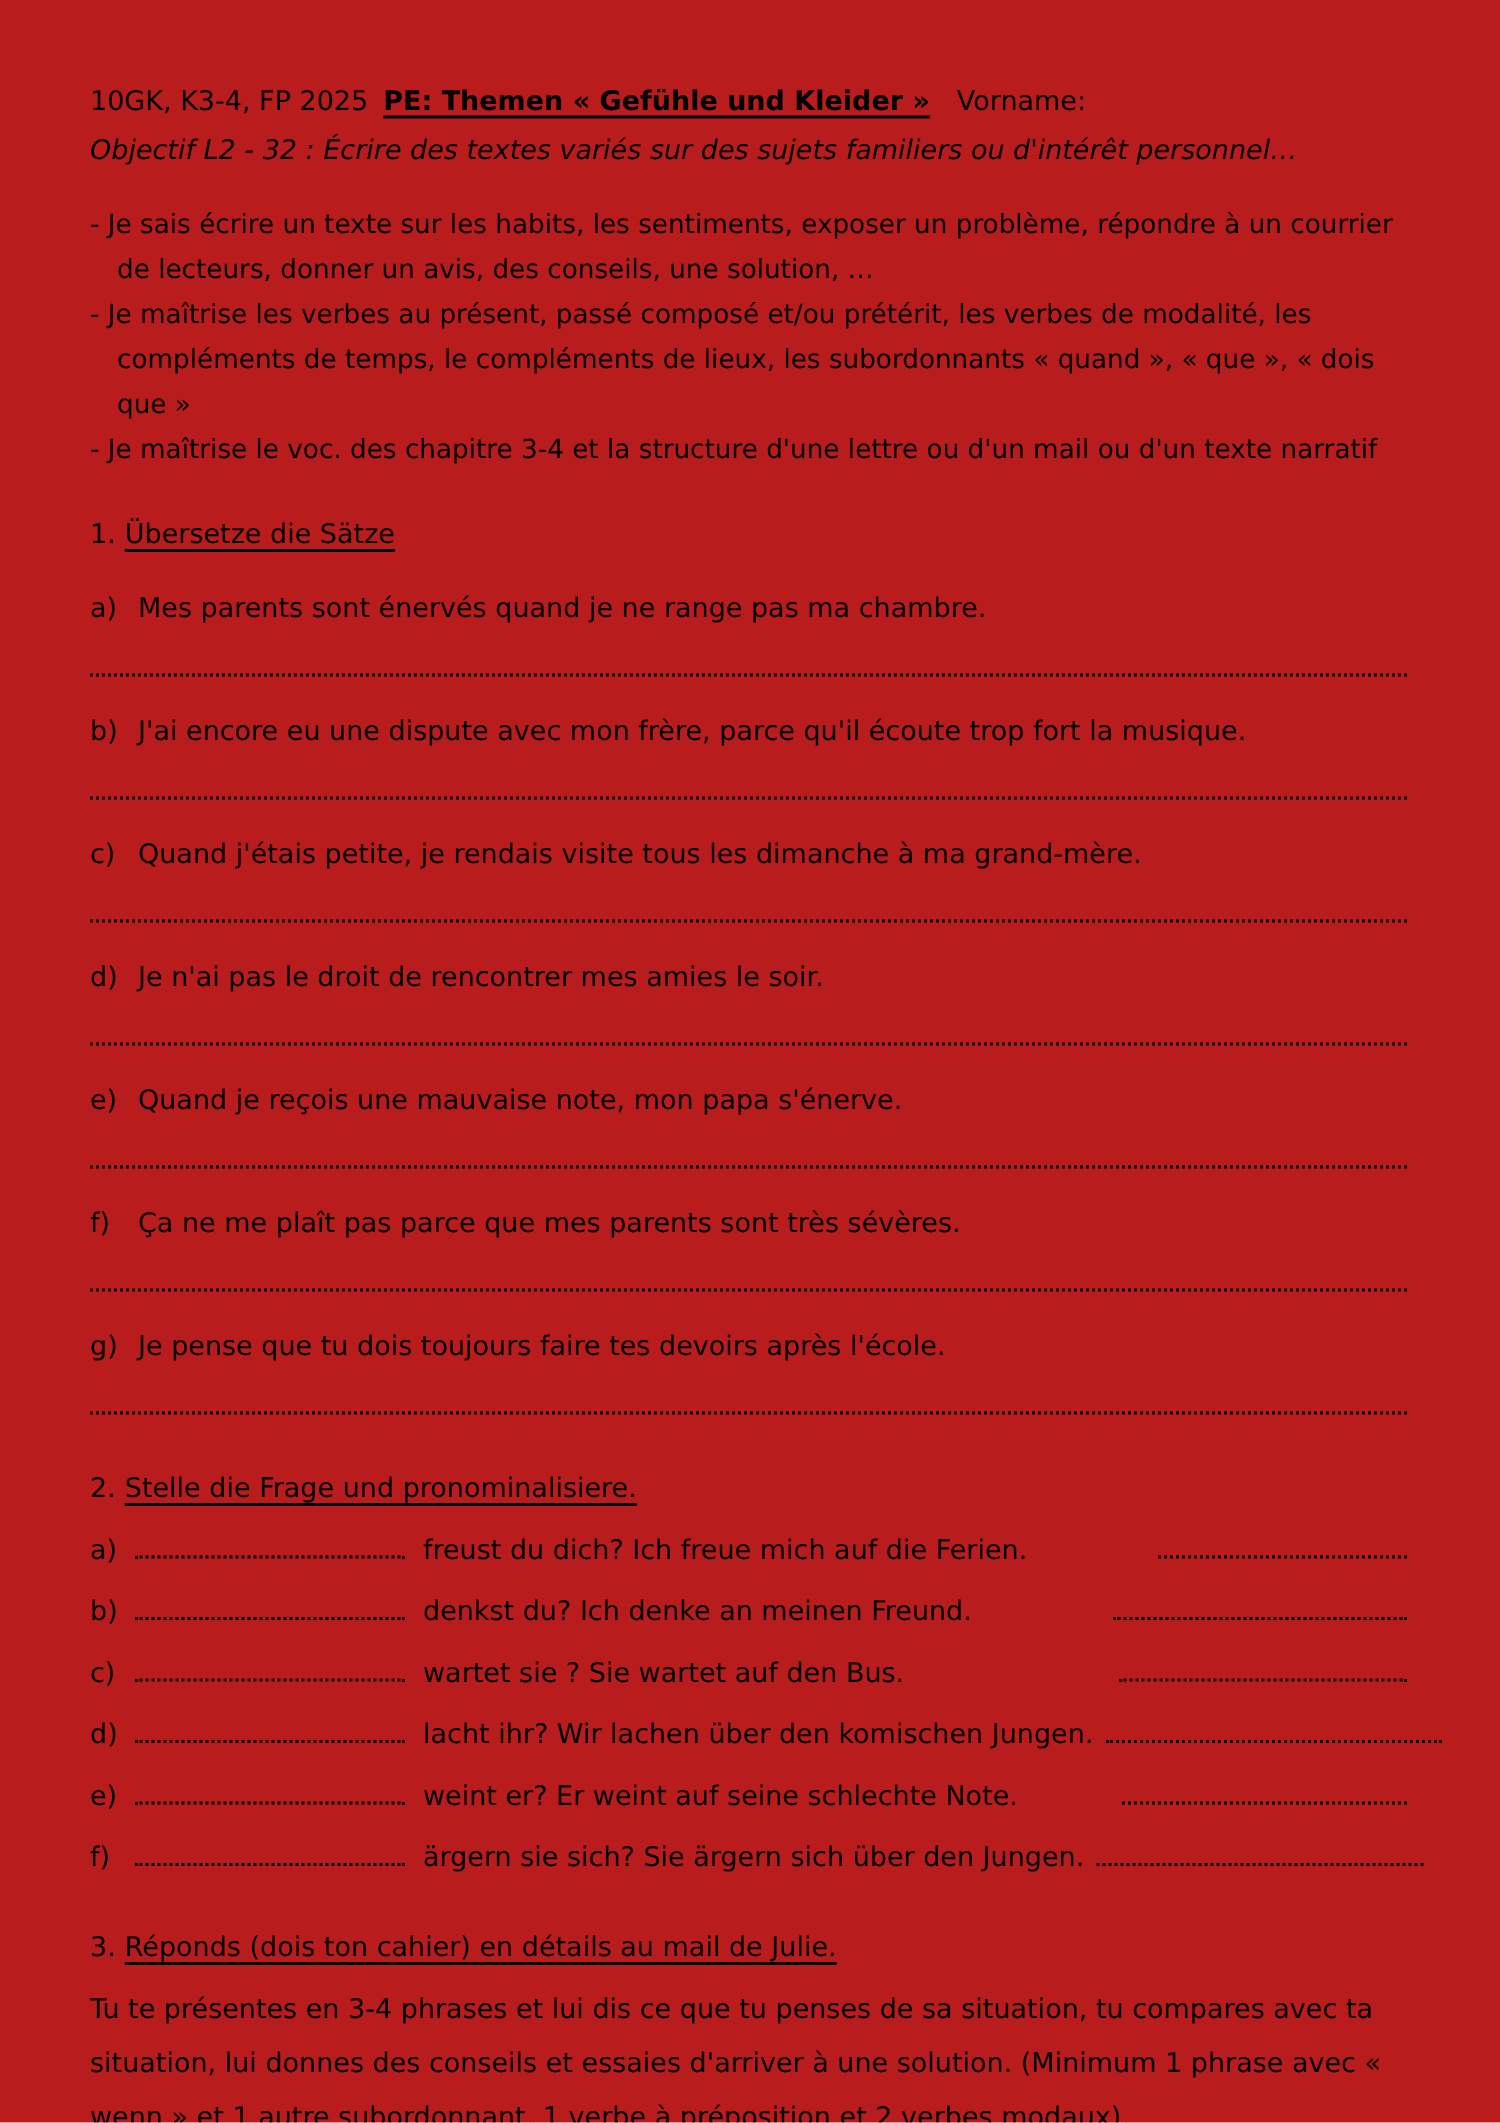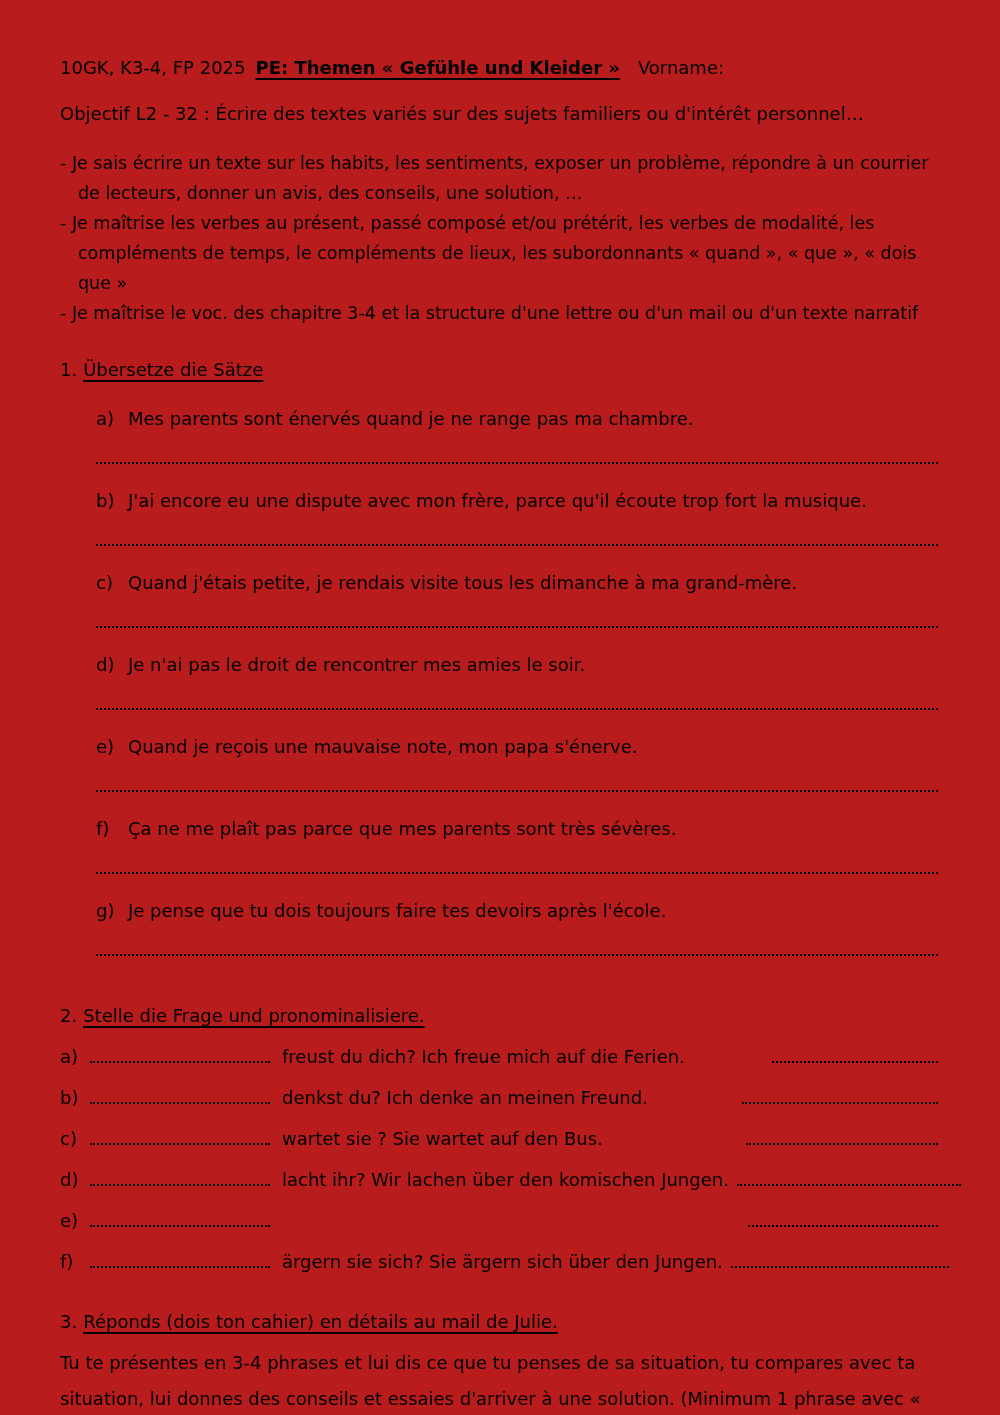--- a/index.html
+++ b/index.html
@@ -23,43 +23,43 @@
   .header-line { font-size: 18px; line-height: 24px; white-space: nowrap; }
   .header-title {
     font-weight: bold;
     text-decoration: underline;
     text-decoration-thickness: 2px;
     text-underline-offset: 4px;
     margin: 0 18px 0 10px;
   }
 
   
-  .objective { font-size: 18px; line-height: 25px; margin-top: 21px; }
+  .objective { font-size: 18px; line-height: 25px; margin-top: 8px; font-style: italic; }
   .skills { margin-top: 22px; }
   .skill-item {
     font-size: 17.5px;
     line-height: 30px;
     padding-left: 18px;
     text-indent: -18px;
   }
 
   
   .ex-heading { font-size: 18px; line-height: 24px; font-weight: normal; }
   .ex-heading .num { margin-right: 6px; }
   .ex-heading .title {
     text-decoration: underline;
     text-decoration-thickness: 1.8px;
     text-underline-offset: 4px;
   }
   .h-ex1 { margin-top: 30px; }
-  .h-ex2 { margin-top: 48px; }
+  .h-ex2 { margin-top: 38px; }
   .h-ex3 { margin-top: 36px; }
 
   
-  .s1-block { margin-top: 25px; margin-left: 36px; }
+  .s1-block { margin-top: 25px; }
   .s1-sentence { font-size: 18px; line-height: 24px; white-space: nowrap; }
   .item-label { display: inline-block; min-width: 24px; margin-right: 8px; }
   .dotline {
     height: 2px;
     border-bottom: 2px dotted #000;
     margin-top: 31px;
     width: 100%;
   }
 
   
@@ -168,20 +168,21 @@
     <div class="s2-row">
       <span class="item-label">d)</span>
         <span class="dots lead"></span>
         <span class="s2-text">lacht ihr? Wir lachen über den komischen Jungen.</span>
         <span class="flex-sp"></span>
         <span class="dots trail t-d"></span>
     </div>
     <div class="s2-row">
       <span class="item-label">e)</span>
         <span class="dots lead"></span>
+        <span class="s2-text">weint er? Er weint auf seine schlechte Note.</span>
         <span class="flex-sp"></span>
         <span class="dots trail t-e"></span>
     </div>
     <div class="s2-row">
       <span class="item-label">f)</span>
         <span class="dots lead"></span>
         <span class="s2-text">ärgern sie sich? Sie ärgern sich über den Jungen.</span>
         <span class="flex-sp"></span>
         <span class="dots trail t-f"></span>
     </div>

